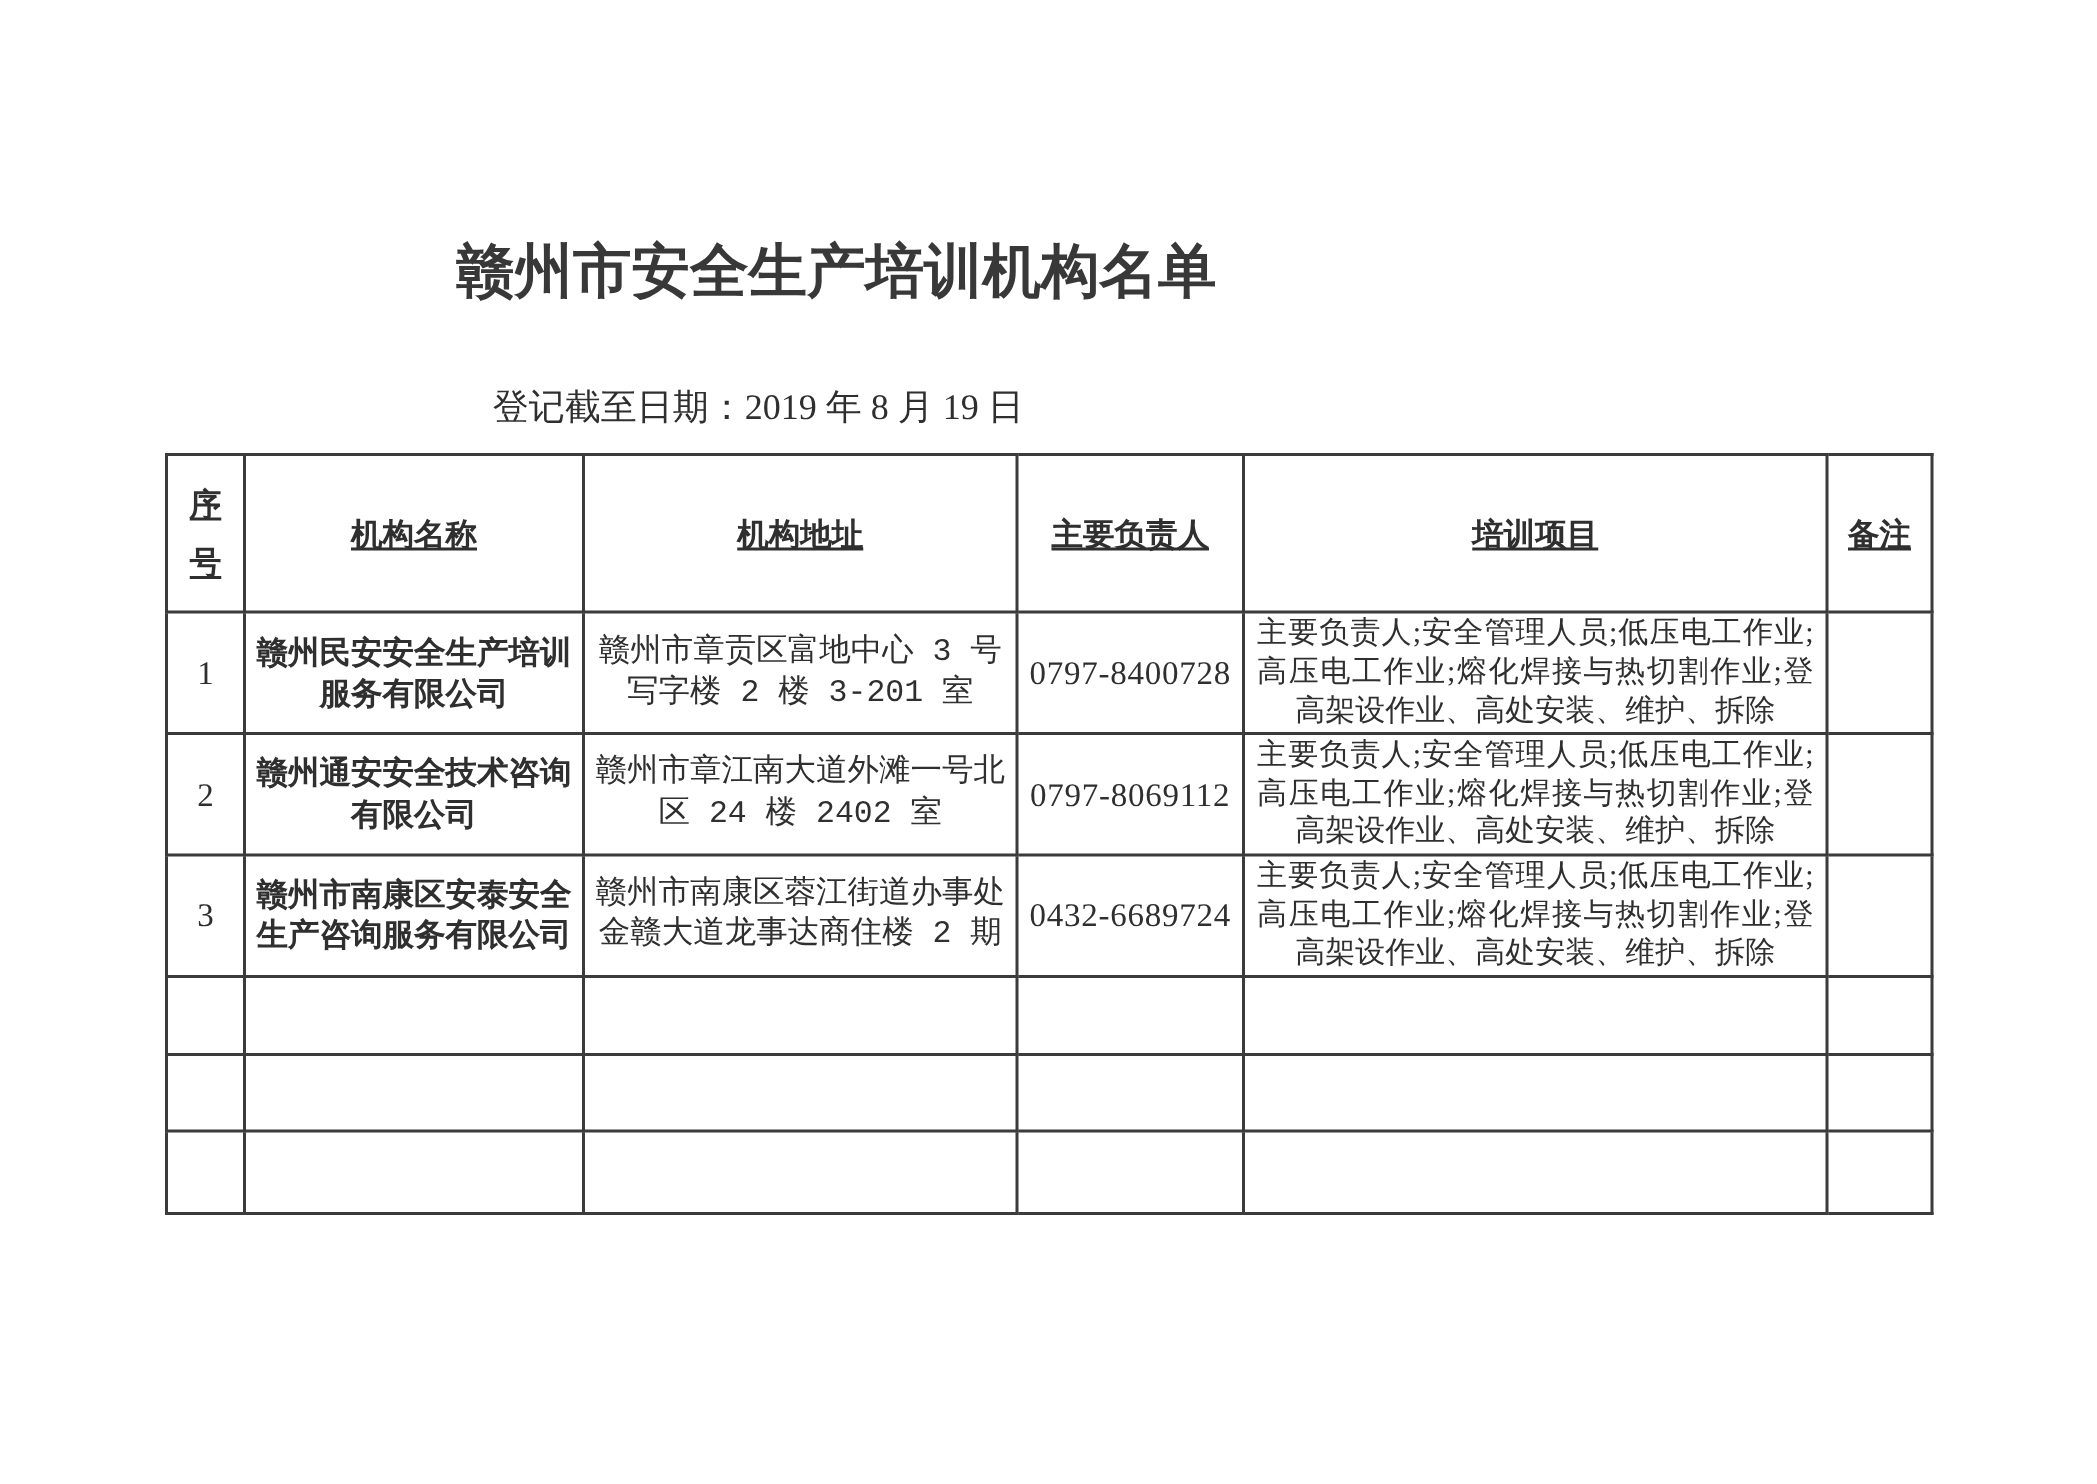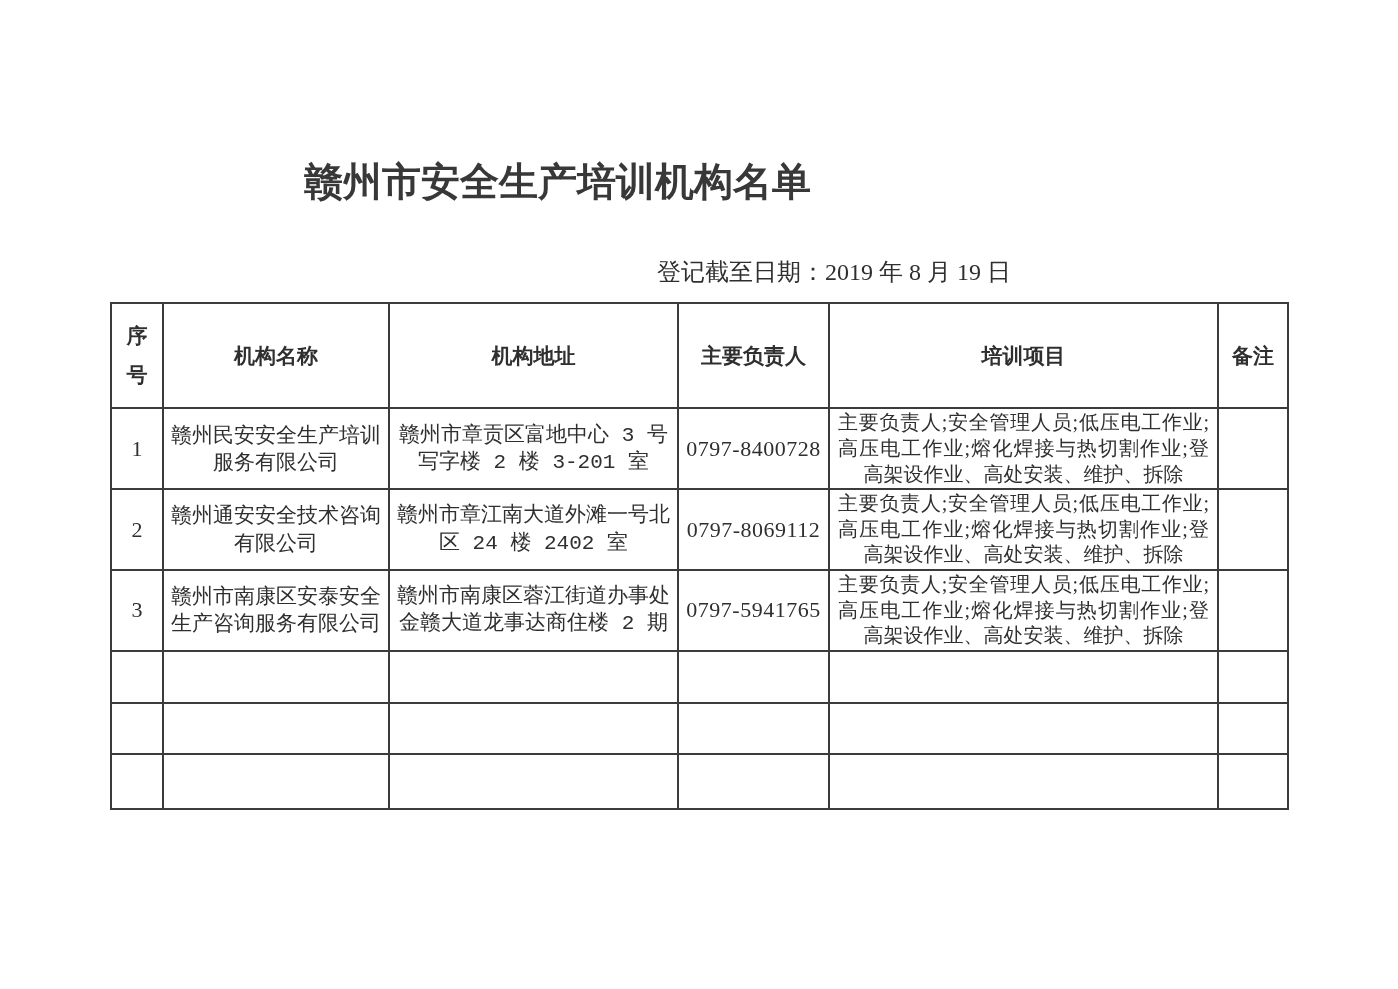--- a/index.html
+++ b/index.html
@@ -20,21 +20,21 @@
     font-family: "Liberation Sans", "DejaVu Sans", sans-serif;
     font-weight: bold;
     font-size: 39px;
     line-height: 1.3;
     color: #383838;
     letter-spacing: 0px;
   }
   .date-line {
     margin-top: 47px;
     padding-right: 104px;
-    text-align: right;
+    text-align: center;
     font-size: 24px;
     line-height: 1.45;
     color: #2f2f2f;
   }
   table.inst-table {
     margin-left: 110px;
     margin-top: 13px;
     width: 1177px;
     border-collapse: collapse;
     table-layout: fixed;
@@ -43,30 +43,30 @@
   table.inst-table, .inst-table th, .inst-table td {
     border: 2px solid #3b3b3b;
   }
   .inst-table th, .inst-table td {
     vertical-align: middle;
     text-align: center;
     font-size: 21px;
     overflow: hidden;
   }
   .inst-table th { font-weight: bold; }
-  tr.header-row    { height: 105px; }
+  tr.header-row    { height: 105px; text-decoration: underline; }
   tr.row-1         { height: 80px; }
   tr.row-2         { height: 78px; }
   tr.row-3         { height: 79px; }
   tr.empty-row-a   { height: 52px; }
   tr.empty-row-b   { height: 51px; }
   tr.empty-row-c   { height: 55px; }
   th.h-index  { padding: 0 14px; line-height: 1.85; }
   td.c-index  { font-size: 22px; }
-  td.c-name   { padding: 0 4px; line-height: 1.3; }
+  td.c-name   { padding: 0 4px; line-height: 1.3; font-weight: bold; }
   td.c-addr   { padding: 0 1px; line-height: 1.3; font-family: Liberation Mono, monospace; }
   td.c-phone  { font-size: 22px; letter-spacing: 0.5px; }
   td.c-proj   {
     padding: 1px 8px;
     font-size: 20px;
     line-height: 1.28;
     text-align: justify;
     text-align-last: center;
     text-justify: inter-character;
   }
@@ -113,21 +113,21 @@
         <td class="c-name">赣州通安安全技术咨询有限公司</td>
         <td class="c-addr">赣州市章江南大道外滩一号北区 24 楼 2402 室</td>
         <td class="c-phone">0797-8069112</td>
         <td class="c-proj">主要负责人;安全管理人员;低压电工作业;高压电工作业;熔化焊接与热切割作业;登高架设作业、高处安装、维护、拆除</td>
         <td class="c-remark"></td>
       </tr>
       <tr class="row-3">
         <td class="c-index">3</td>
         <td class="c-name">赣州市南康区安泰安全生产咨询服务有限公司</td>
         <td class="c-addr">赣州市南康区蓉江街道办事处金赣大道龙事达商住楼 2 期</td>
-        <td class="c-phone">0797-5941765</td>
+        <td class="c-phone">0432-6689724</td>
         <td class="c-proj">主要负责人;安全管理人员;低压电工作业;高压电工作业;熔化焊接与热切割作业;登高架设作业、高处安装、维护、拆除</td>
         <td class="c-remark"></td>
       </tr>
       <tr class="empty-row-a">
         <td class="c-index"></td>
         <td class="c-name"></td>
         <td class="c-addr"></td>
         <td class="c-phone"></td>
         <td class="c-proj"></td>
         <td class="c-remark"></td>

